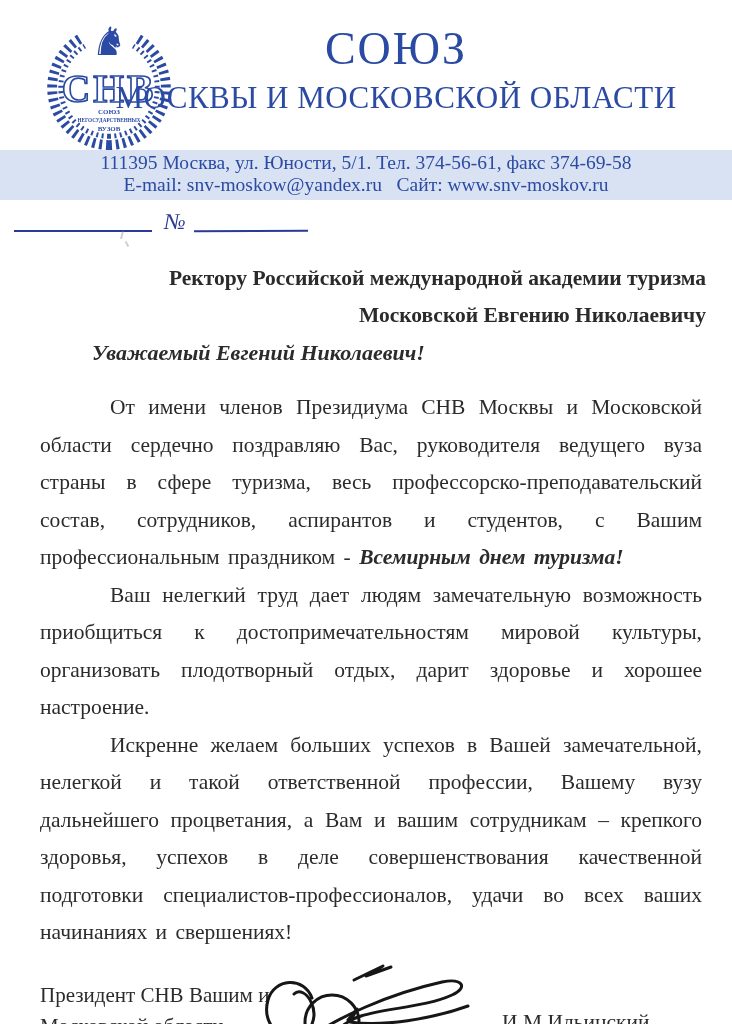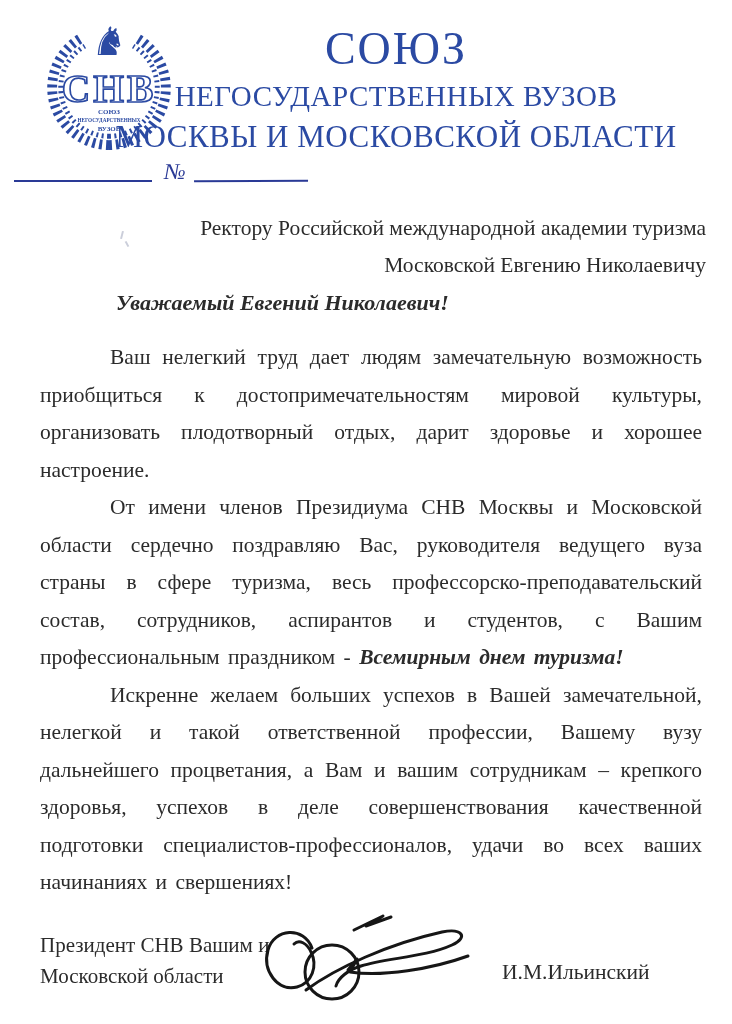--- a/index.html
+++ b/index.html
@@ -34,22 +34,22 @@
   .band-line{font-size:19.5px;line-height:22px;white-space:pre-wrap;}
   
   .refrow{margin:8px 0 0 14px;display:flex;align-items:flex-end;height:24px;}
   .blank{border-bottom:2px solid var(--pen-blue);height:16px;}
   .blank-left{width:138px;}
   .blank-right{width:114px;margin-left:8px;transform:rotate(-0.3deg);}
   .no-sign{color:var(--pen-blue);font-size:23px;line-height:20px;margin-left:12px;
     font-style:italic;}
   
   .recipient{margin-top:28px;padding-right:26px;text-align:right;
-    font-size:21.5px;line-height:37px;}
-  .salutation{margin-left:116px;font-size:22px;line-height:37px;
+    font-size:21.5px;line-height:37px;font-weight:bold;}
+  .salutation{margin-left:92px;font-size:22px;line-height:37px;
     font-weight:bold;font-style:italic;}
   
   .body{margin:18px 30px 0 40px;}
   .body p{margin:0;font-size:21.5px;line-height:37.5px;text-align:justify;
     text-indent:70px;word-spacing:3px;}
   .bi{font-weight:bold;font-style:italic;}
   
   .sigblock{position:relative;height:130px;margin-top:4px;}
   .sig-title{position:absolute;left:40px;top:24px;font-size:21px;line-height:31px;}
   .sig-name{position:absolute;left:502px;top:54px;font-size:21.5px;}
@@ -79,42 +79,45 @@
 
       <text class="logo-acronym" x="76" y="97" text-anchor="middle" font-size="40" letter-spacing="3">СНВ</text>
 
       <text class="logo-sub" x="76" y="109" text-anchor="middle" font-size="7">СОЮЗ</text>
       <text class="logo-sub" x="76" y="118" text-anchor="middle" font-size="6.5" textLength="64" lengthAdjust="spacingAndGlyphs">НЕГОСУДАРСТВЕННЫХ</text>
       <text class="logo-sub" x="76" y="127" text-anchor="middle" font-size="7">ВУЗОВ</text>
     </svg>
 
     <div class="titles">
       <div class="title1">СОЮЗ</div>
-      <div class="title2">НЕГОСУДАРСТВЕННЫХ ВУЗОВ</div>
       <div class="title3">МОСКВЫ И МОСКОВСКОЙ ОБЛАСТИ</div>
     </div>
   </header>
 
+  <div class="band">
+    <div class="band-line">111395 Москва, ул. Юности, 5/1. Тел. 374-56-61, факс 374-69-58</div>
+    <div class="band-line">E-mail: snv-moskow@yandex.ru   Сайт: www.snv-moskov.ru</div>
+  </div>
 
   <div class="refrow">
     <span class="blank blank-left"></span>
     <span class="no-sign">№</span>
     <span class="blank blank-right"></span>
   </div>
 
   <div class="recipient">
     <div>Ректору Российской международной академии туризма</div>
     <div>Московской Евгению Николаевичу</div>
   </div>
 
   <div class="salutation">Уважаемый Евгений Николаевич!</div>
 
   <div class="body">
+    <p><span>От имени членов Президиума СНВ Москвы и Московской области сердечно поздравляю Вас, руководителя ведущего вуза страны в сфере туризма, весь профессорско-преподавательский состав, сотрудников, аспирантов и студентов, с Вашим профессиональным праздником - </span><span class="bi">Всемирным днем туризма!</span></p>
     <p>Ваш нелегкий труд дает людям замечательную возможность приобщиться к достопримечательностям мировой культуры, организовать плодотворный отдых, дарит здоровье и хорошее настроение.</p>
-    <p><span>От имени членов Президиума СНВ Москвы и Московской области сердечно поздравляю Вас, руководителя ведущего вуза страны в сфере туризма, весь профессорско-преподавательский состав, сотрудников, аспирантов и студентов, с Вашим профессиональным праздником - </span><span class="bi">Всемирным днем туризма!</span></p>
     <p>Искренне желаем больших успехов в Вашей замечательной, нелегкой и такой ответственной профессии, Вашему вузу дальнейшего процветания, а Вам и вашим сотрудникам – крепкого здоровья, успехов в деле совершенствования качественной подготовки специалистов-профессионалов, удачи во всех ваших начинаниях и свершениях!</p>
   </div>
 
   <div class="sigblock">
     <div class="sig-title">
       <div>Президент СНВ Вашим и</div>
       <div>Московской области</div>
     </div>
 
     <svg class="signature-svg" width="225" height="118" viewBox="0 0 225 118">

